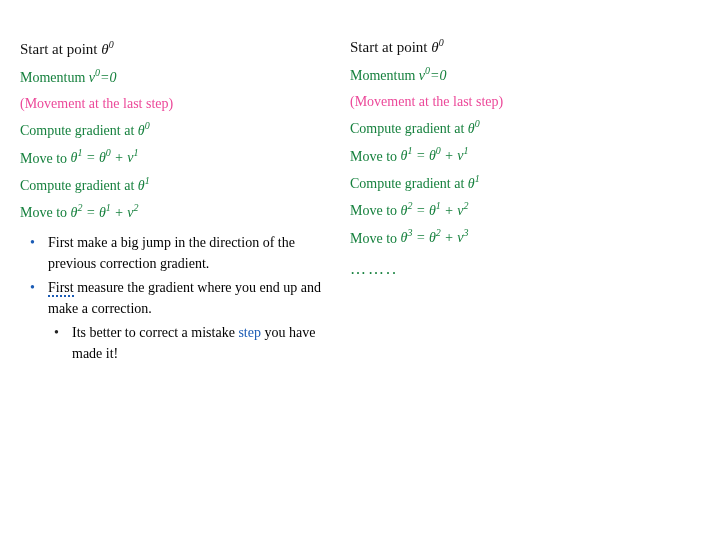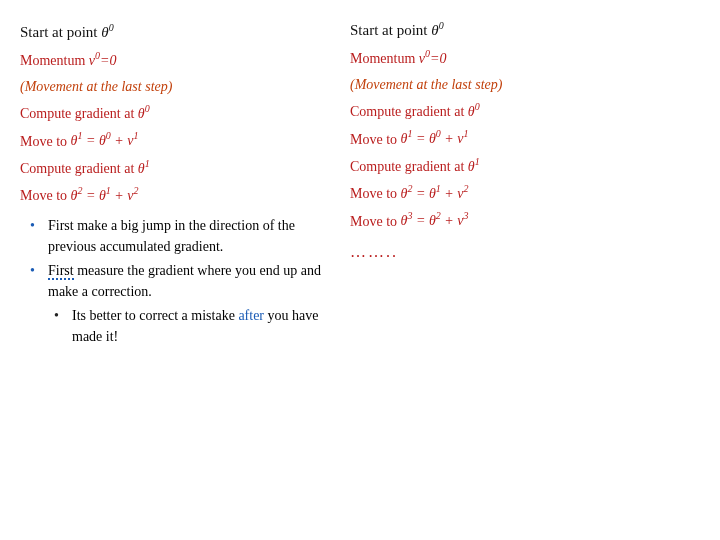--- a/index.html
+++ b/index.html
@@ -8,46 +8,45 @@
       height: 540px;
       background: #fff;
       font-family: 'Times New Roman', Times, serif;
       font-size: 14px;
       overflow: hidden;
     }
     .container {
       display: flex;
       width: 720px;
       height: 440px;
-      padding: 10px 0;
+      padding: 27px 0;
       justify-content: center;
     }
     .left-panel {
       width: 340px;
       padding: 10px 15px 10px 20px;
       display: flex;
       flex-direction: column;
       gap: 4px;
     }
     .right-panel {
       width: 380px;
       padding: 8px 10px 10px 10px;
       display: flex;
       flex-direction: column;
       gap: 4px;
       border-left: none;
     }
     .line {
       font-size: 14px;
       line-height: 1.55;
-      color: #b91c1c;
+      color: #15803d;
     }
     .green-text {
-      color: #c2410c;
-      font-style: italic;
+      color: #ec4899;
     }
     .blue-text {
       color: #1a5bb5;
     }
     .bullet-section {
       margin-top: 4px;
       padding-left: 10px;
     }
     .bullet-item {
       display: flex;
@@ -110,33 +109,33 @@
     <div class="line">
       Compute gradient at <span class="math">θ<sup>1</sup></span>
     </div>
     <div class="line">
       Move to <span class="math">θ<sup>2</sup> = θ<sup>1</sup> + v<sup>2</sup></span>
     </div>
 
     <div class="bullet-section">
       <div class="bullet-item">
         <span class="bullet-dot">•</span>
-        <span>First make a big jump in the direction of the previous accumulated gradient.</span>
+        <span>First make a big jump in the direction of the previous correction gradient.</span>
       </div>
       <div class="bullet-item">
         <span class="bullet-dot">•</span>
         <span>
           <span class="dotted-underline">First</span> measure the gradient where you end up and make a correction.
         </span>
       </div>
       <div class="sub-bullet">
         <div class="bullet-item">
           <span class="bullet-dot-black">•</span>
           <span>
-            Its better to correct a mistake <span class="blue-text">after</span> you have made it!
+            Its better to correct a mistake <span class="blue-text">step</span> you have made it!
           </span>
         </div>
       </div>
     </div>
   </div>
 
   <div class="right-panel">
     <div class="line heading">
       Start at point <span class="math">θ<sup>0</sup></span>
     </div>

